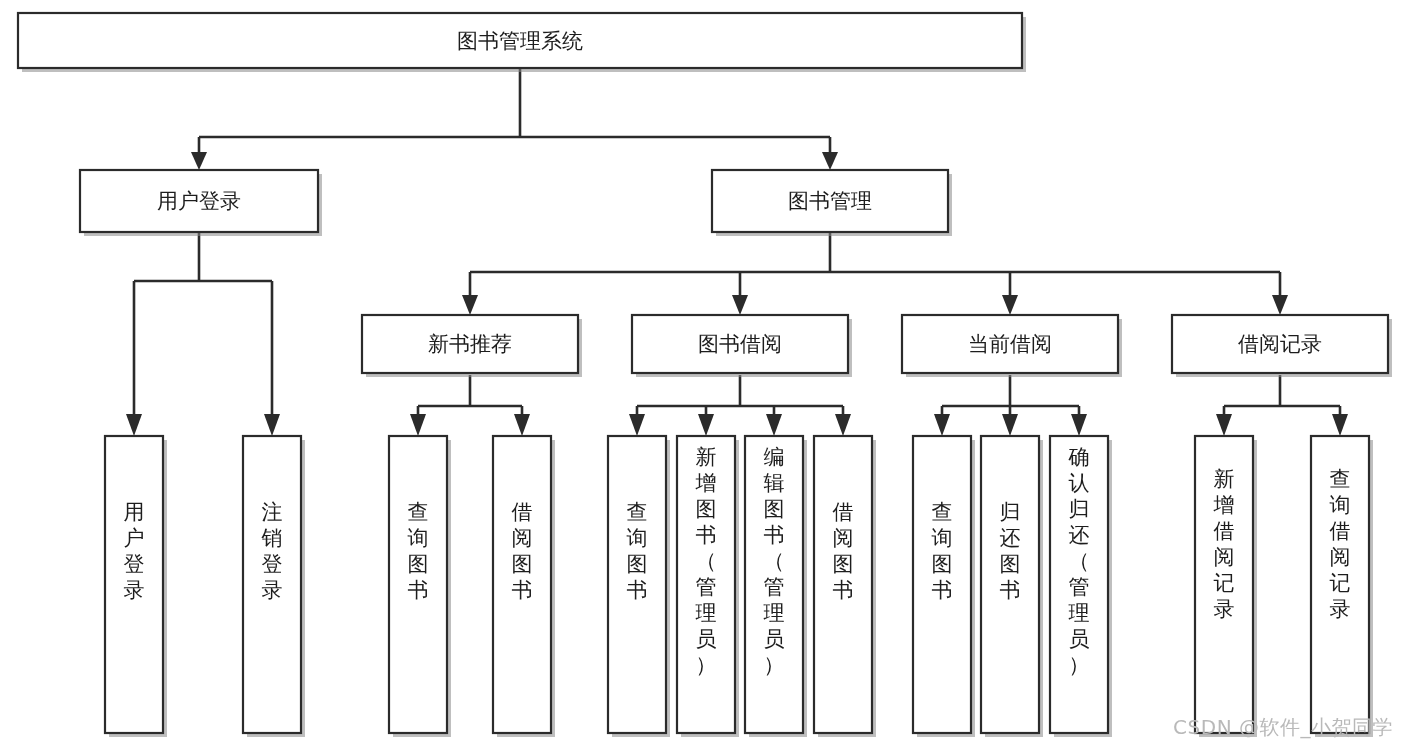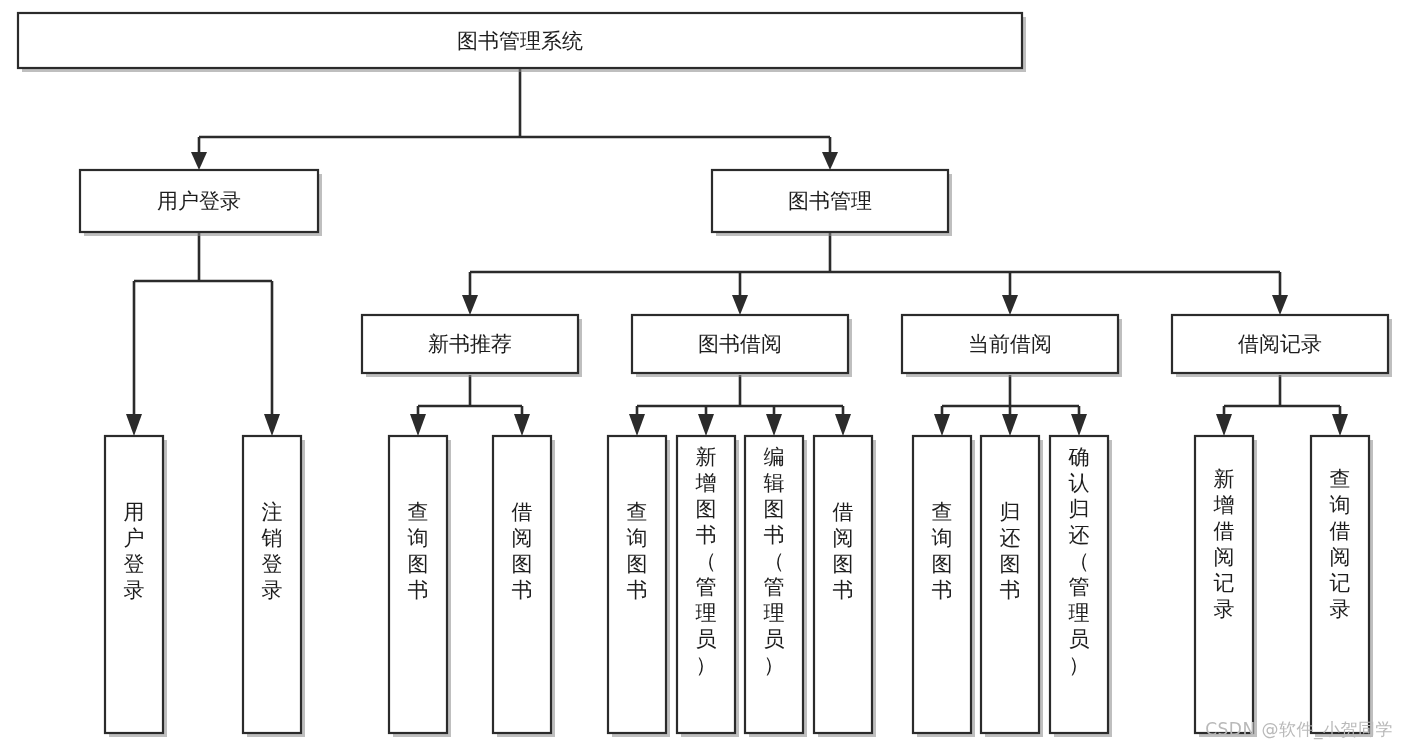--- a/index.html
+++ b/index.html
@@ -55,21 +55,21 @@
     font-family: "DejaVu Sans", "Liberation Sans", sans-serif;
     font-size: 21px;
     fill: #1d1d1d;
     text-anchor: middle;
   }
   .watermark {
     position: absolute;
     right: 12px;
     bottom: 6px;
     font-family: "DejaVu Sans", "Liberation Sans", sans-serif;
-    font-size: 17px;
+    font-size: 20px;
     color: #b9b9b9;
     letter-spacing: 0.5px;
     white-space: nowrap;
     user-select: none;
   }
 </style>
 </head>
 <body>
 
 <div id="diagram-root">

